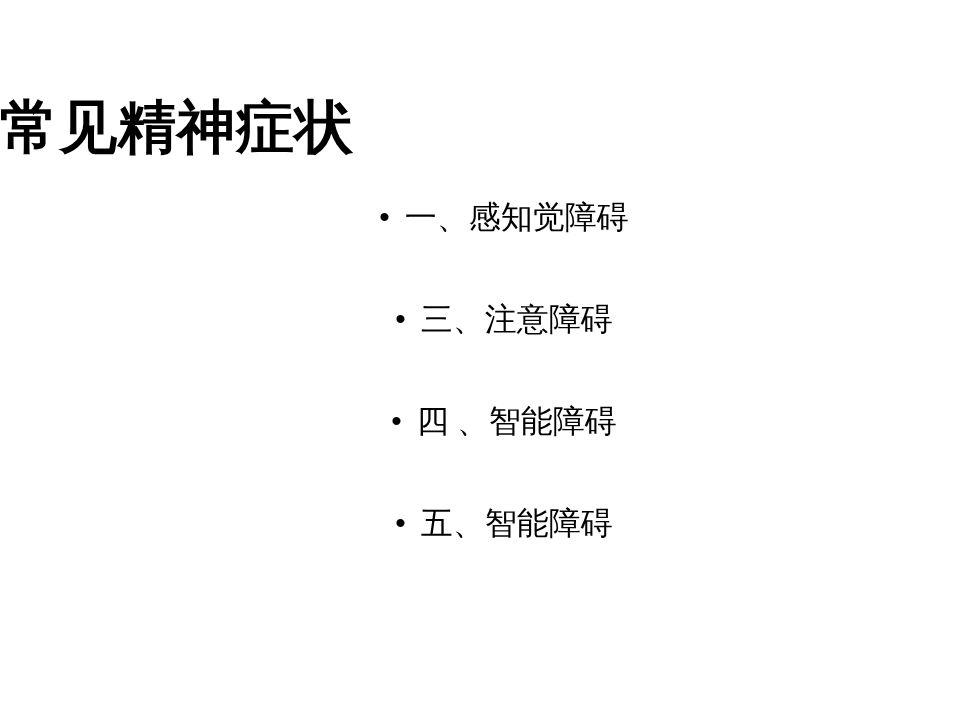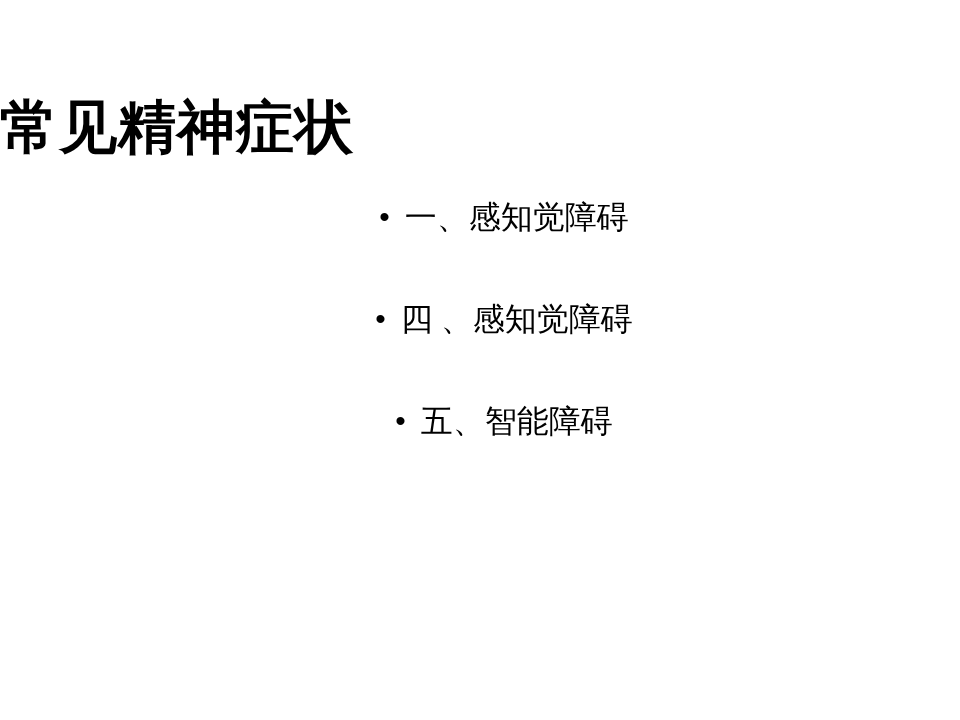--- a/index.html
+++ b/index.html
@@ -56,21 +56,24 @@
 
 <div class="slide">
 
   <h1 class="slide-title">常见精神症状</h1>
 
   <ul class="bullet-list">
     <li class="list-item">
       <span class="bullet">•</span><span>一、感知觉障碍</span>
     </li>
     <li class="list-item">
-      <span class="bullet">•</span><span>四 、感知觉障碍</span>
+      <span class="bullet">•</span><span>三、注意障碍</span>
+    </li>
+    <li class="list-item">
+      <span class="bullet">•</span><span>四 、智能障碍</span>
     </li>
     <li class="list-item">
       <span class="bullet">•</span><span>五、智能障碍</span>
     </li>
 
   </ul>
 
 </div>
 
 </body></html>

